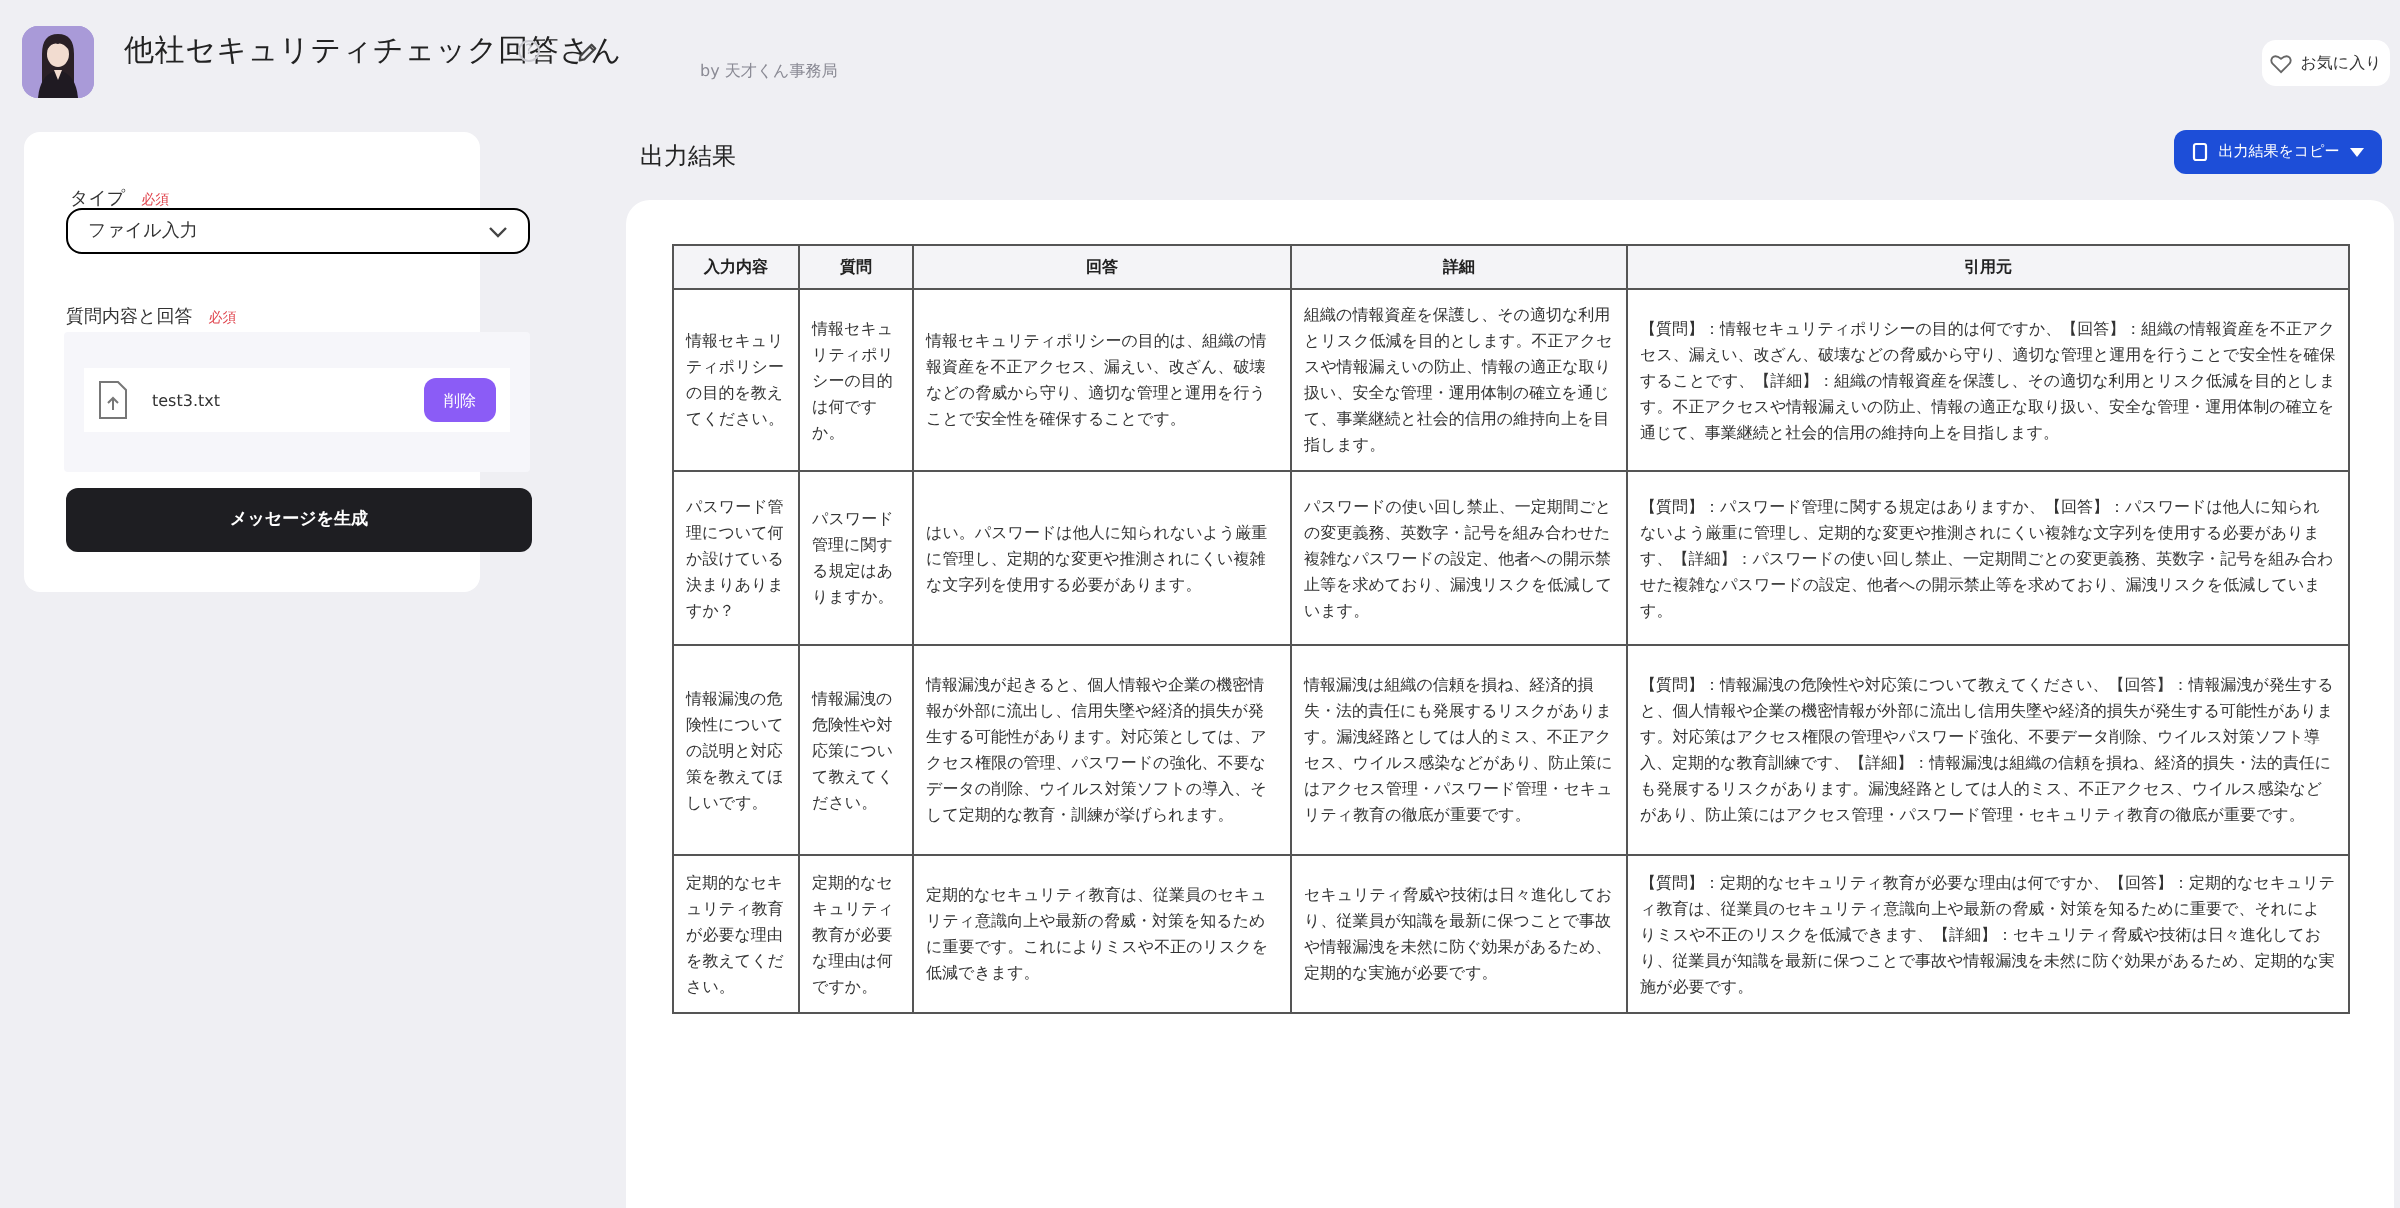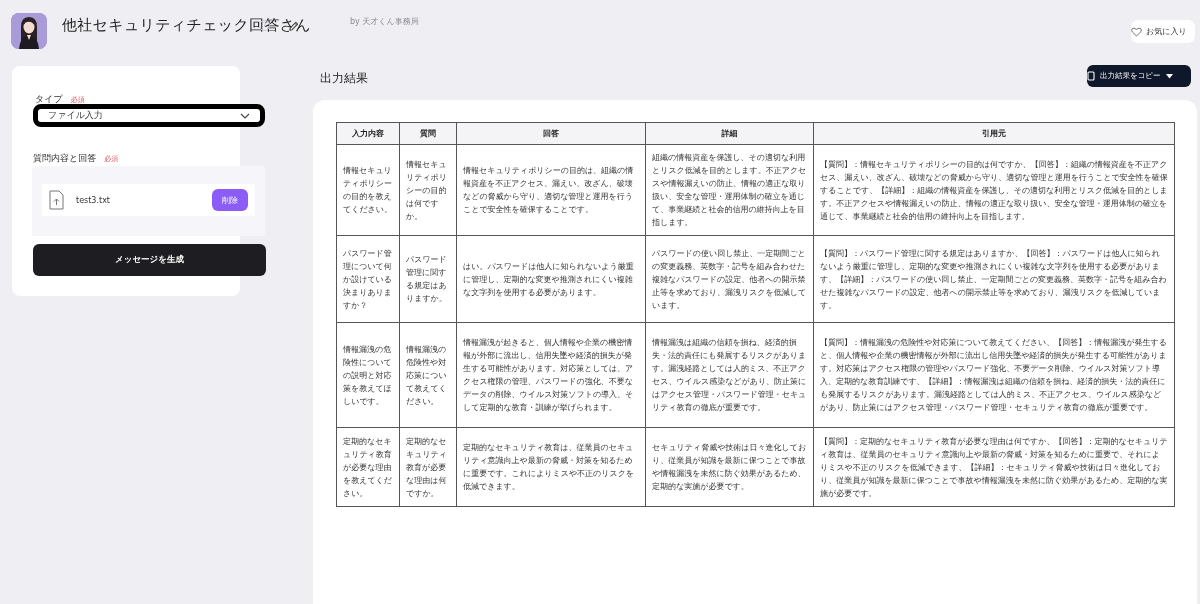--- a/index.html
+++ b/index.html
@@ -22,36 +22,36 @@
     letter-spacing: 0.3px;
   }
   .help-icon {
     left: 259px; top: 20px; width: 11px; height: 11px; border-radius: 50%;
     border: 1px solid #c9c9d0; color: #c0c0c8; font-size: 7px; line-height: 9px; text-align: center;
   }
   .edit-btn {
     left: 286px; top: 19px; width: 14px; height: 14px; display: flex; align-items: center; justify-content: center;
     cursor: pointer;
   }
-  .byline { left: 313px; top: 16px; font-size: 8px; color: #8a8a94; line-height: 12px; padding-left: 37px; }
+  .byline { left: 313px; top: 30px; font-size: 8px; color: #8a8a94; line-height: 12px; padding-left: 37px; }
 
   .fav-btn {
     left: 1131px; top: 20px; width: 64px; height: 23px; background: #fff; border-radius: 7px;
-    display: flex; align-items: center; justify-content: flex-start; gap: 4px; font-size: 8px; color: #333;
+    display: flex; align-items: center; justify-content: center; gap: 4px; font-size: 8px; color: #333;
     cursor: pointer;
   }
 
   
   .left-card {
     left: 12px; top: 66px; width: 228px; height: 230px; background: #fff; border-radius: 8px;
   }
   .field-label { font-size: 9px; color: #333; line-height: 12px; }
   .req { font-size: 7px; color: #e0464f; margin-left: 8px; }
   .select-box {
-    left: 21px; top: 38px; width: 232px; height: 23px; border: 5px solid #000000; border-radius: 8px;
+    left: 21px; top: 38px; width: 232px; height: 23px; border: 1px solid #000000; border-radius: 8px;
     display: flex; align-items: center; justify-content: space-between; padding: 0 10px;
     font-size: 9px; color: #333; cursor: pointer; background: #fff;
   }
   .upload-area {
     left: 20px; top: 100px; width: 233px; height: 70px; background: #f6f6fa; border-radius: 2px;
   }
   .file-row {
     left: 10px; top: 18px; width: 213px; height: 32px; background: #fff;
     display: flex; align-items: center; padding: 0 7px;
   }
@@ -61,22 +61,22 @@
     display: flex; align-items: center; justify-content: center; cursor: pointer;
   }
   .generate-btn {
     left: 21px; top: 178px; width: 233px; height: 32px; background: #1e1e22; color: #fff; border-radius: 6px;
     display: flex; align-items: center; justify-content: center; font-size: 8.5px; cursor: pointer; font-weight: bold;
   }
 
   
   .output-title { left: 320px; top: 70px; font-size: 12px; font-weight: normal; color: #222; line-height: 16px; }
   .copy-btn {
-    left: 1087px; top: 65px; width: 104px; height: 22px; background: #0f172a; color: #fff; border-radius: 6px;
-    display: flex; align-items: center; justify-content: flex-start; gap: 5px; font-size: 7.5px; cursor: pointer;
+    left: 1087px; top: 65px; width: 104px; height: 22px; background: #1d4ed8; color: #fff; border-radius: 6px;
+    display: flex; align-items: center; justify-content: center; gap: 5px; font-size: 7.5px; cursor: pointer;
   }
   .output-card {
     left: 313px; top: 100px; width: 884px; height: 518px; background: #fff; border-radius: 12px;
   }
   table.result {
     position: absolute; left: 23px; top: 22px; width: 838px;
     border-collapse: collapse; table-layout: fixed;
     font-size: 8px; line-height: 13px; color: #333;
     font-family: "DejaVu Sans", sans-serif;
   }

